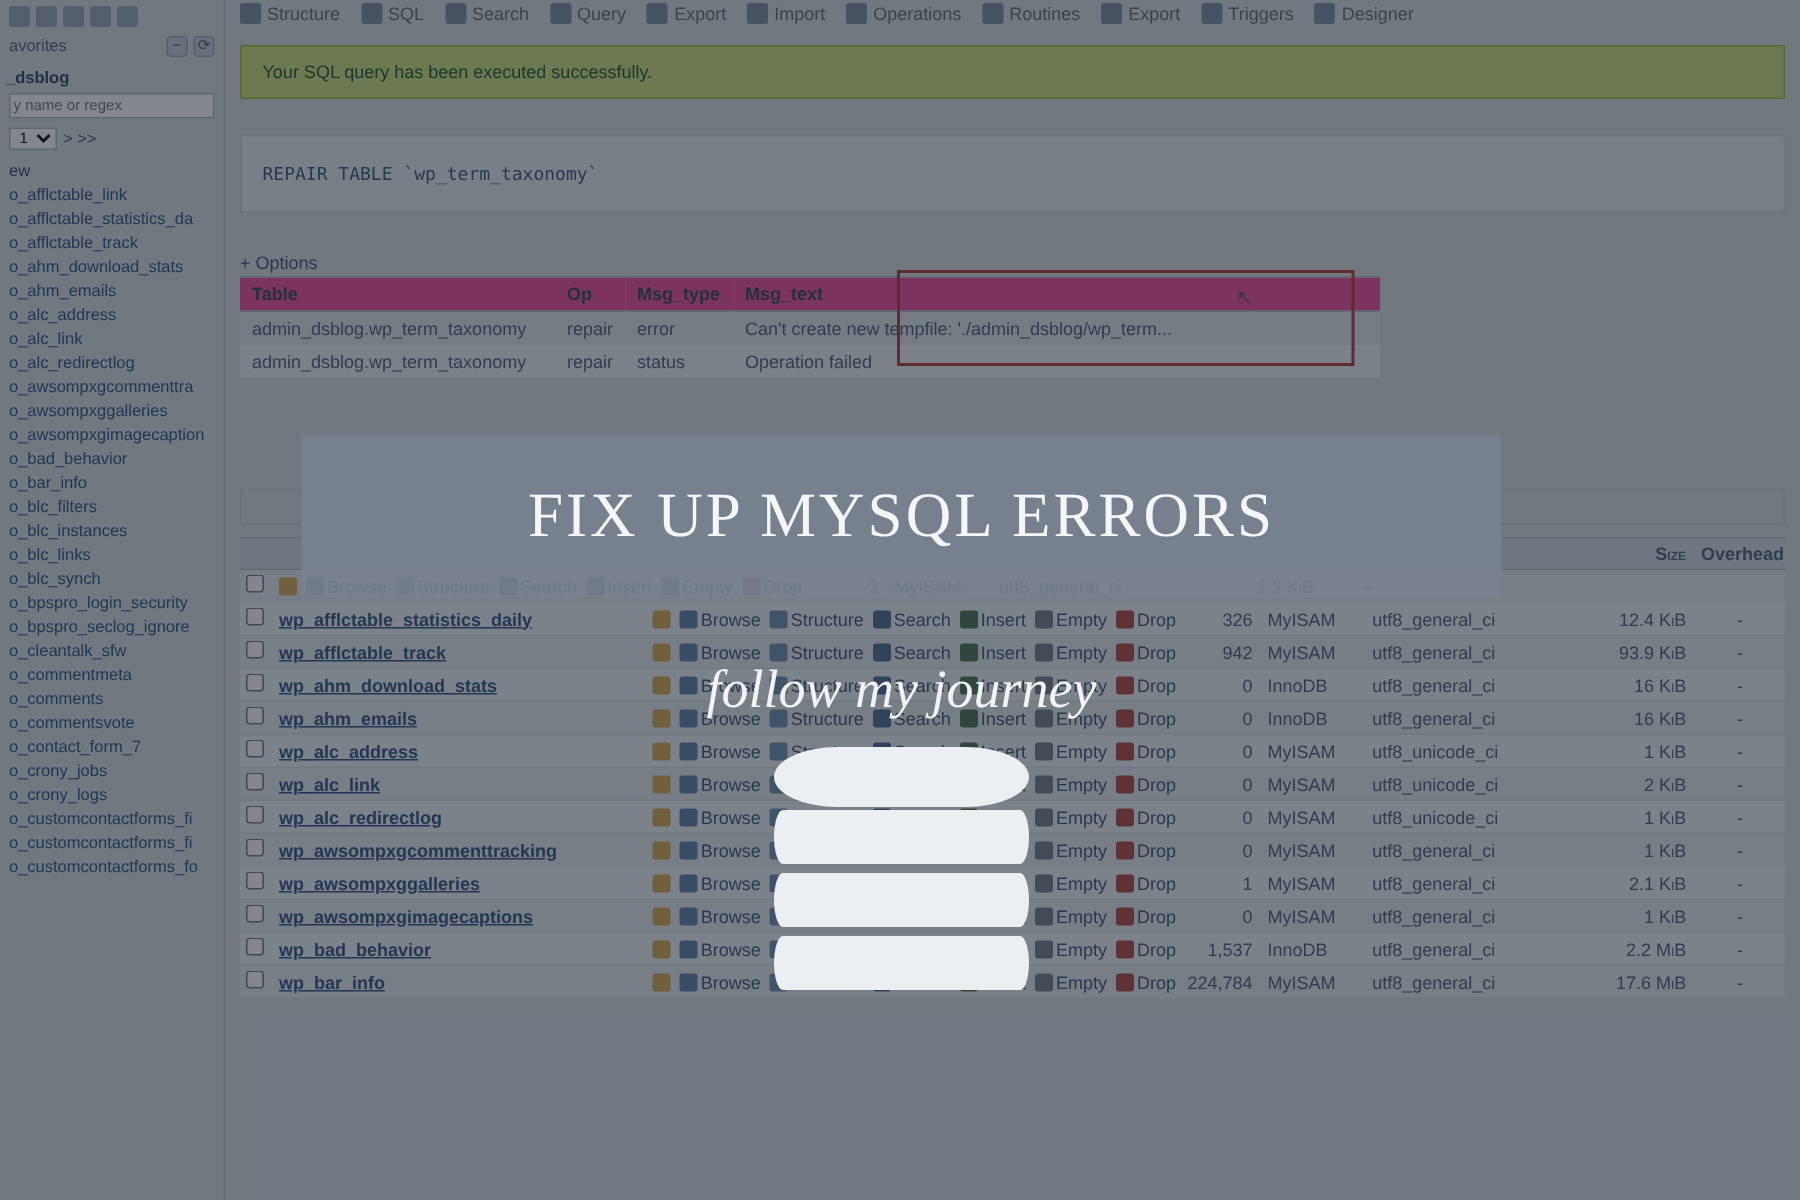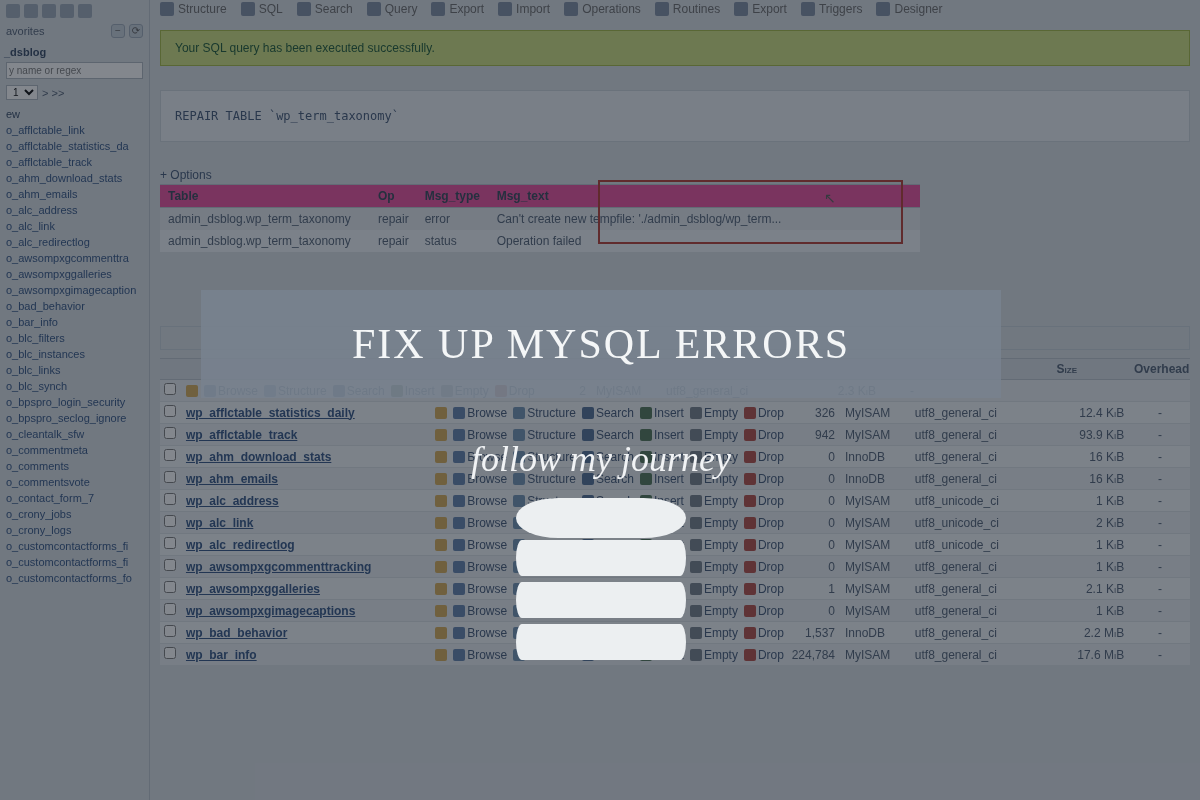--- a/index.html
+++ b/index.html
@@ -39,21 +39,21 @@
 .result-table { width: 760px; border-collapse: collapse; font-size: 12px; }
 .result-table th { text-align: left; background: #ec4899; border-top: 1px solid #b8c1ca; border-bottom: 1px solid #b8c1ca; padding: 4px 8px; font-weight: bold; color: #2e3e52; }
 .result-table td { padding: 4px 8px; background: #eef2f5; color: #4a5a6f; }
 .result-table tr:nth-child(odd) td { background: #e2e7ec; }
 .red-box { position: absolute; border: 2px solid #b1332b; top: -4px; left: 438px; width: 305px; height: 64px; pointer-events: none; }
 .cursor { position: absolute; left: 664px; top: 6px; width: 14px; height: 18px; color: #555; font-size: 14px; }
 .gray-bar { margin-top: 74px; height: 24px; background: #d8dee3; border: 1px solid #c4ced7; width: 100%; }
 
 
 .tables-panel { margin-top: 8px; }
-.tables-panel .th-row { display: flex; background: #d4dbe2; border-top: 1px solid #b8c1ca; border-bottom: 1px solid #b8c1ca; font-size: 12px; font-weight: bold; color: #2e3e52; gap: 47px; }
+.tables-panel .th-row { display: flex; background: #d4dbe2; border-top: 1px solid #b8c1ca; border-bottom: 1px solid #b8c1ca; font-size: 12px; font-weight: bold; color: #2e3e52; }
 .tables-panel .row { display: flex; align-items: center; font-size: 12px; color: #3a5070; border-bottom: 1px solid #d7dde3; }
 .tables-panel .row:nth-child(odd) { background: #e6ebef; }
 .tables-panel .row:nth-child(even) { background: #eff3f6; }
 .col-cb { width: 22px; padding: 3px 4px; }
 .col-cb input { width: 12px; height: 12px; }
 .col-name { width: 250px; padding: 3px 4px; font-weight: bold; color: #2a4d7e; text-decoration: underline; }
 .col-actions { width: 350px; padding: 3px 4px; display: flex; gap: 6px; flex-wrap: nowrap; }
 .act { display: inline-flex; align-items: center; gap: 2px; color: #3a5070; }
 .act .ic { width: 12px; height: 12px; border-radius: 2px; display: inline-block; }
 .ic-star { background: #d4a850; }

